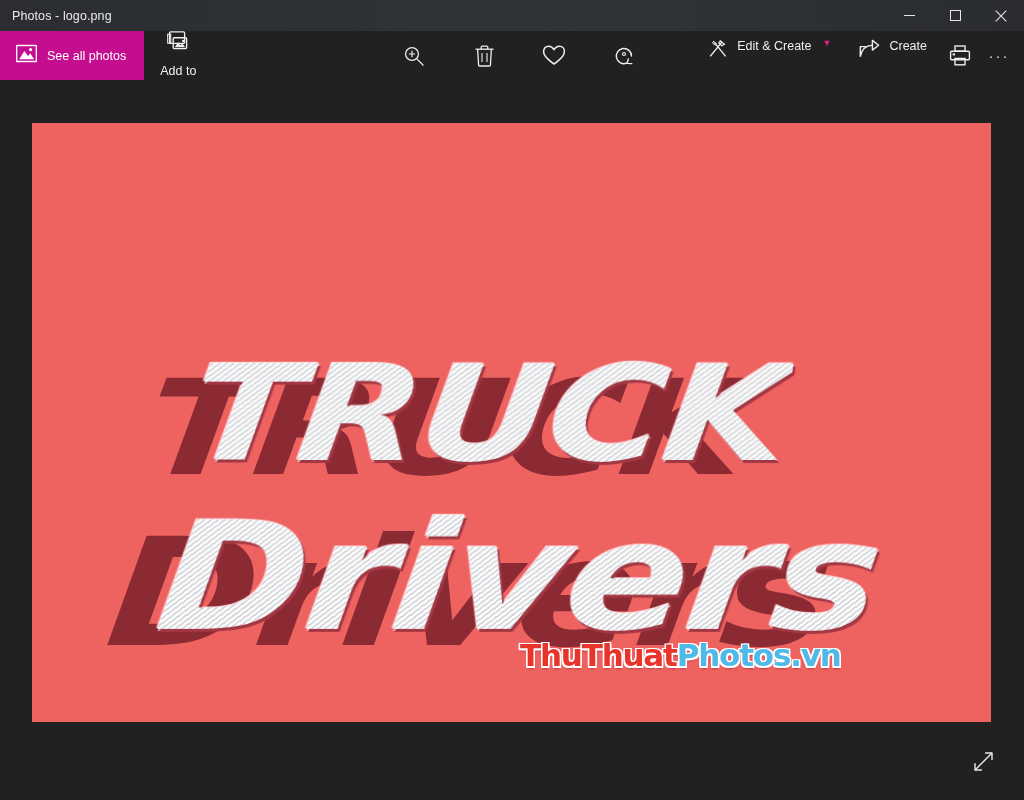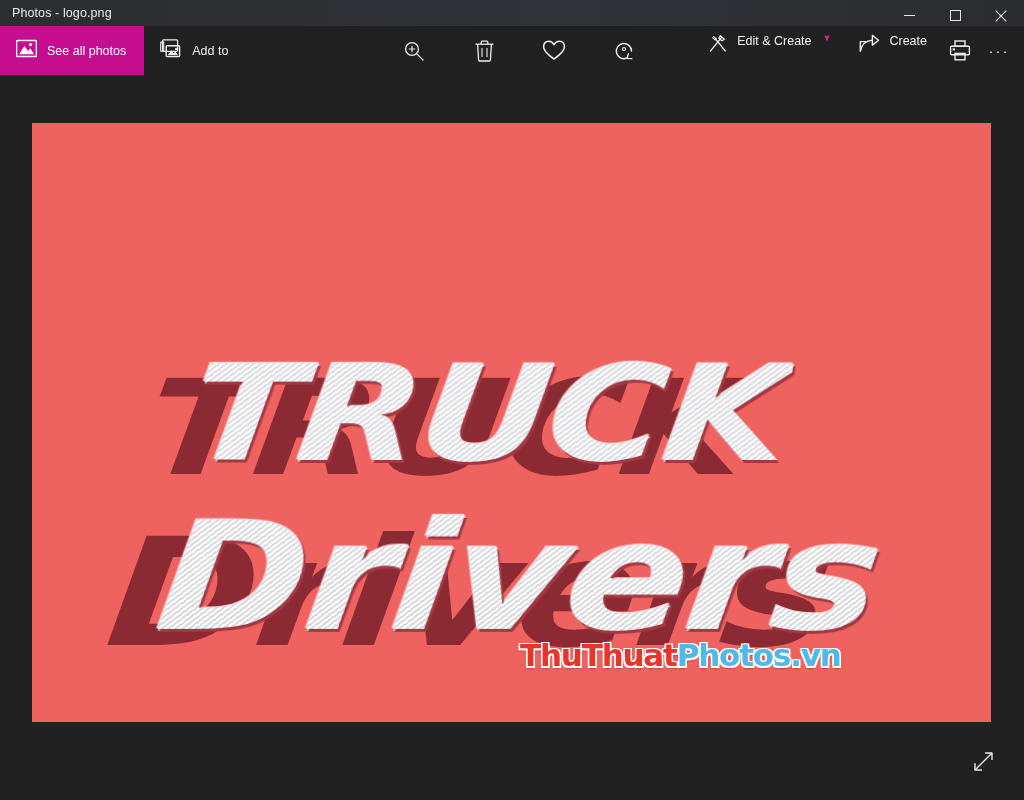--- a/index.html
+++ b/index.html
@@ -6,21 +6,21 @@
   html,body { width:1024px; height:800px; overflow:hidden; }
   body {
     font-family:"Liberation Sans", sans-serif;
     background:#212121;
     color:#fff;
     -webkit-font-smoothing:antialiased;
   }
 
   
   .titlebar{
-    height:26px; width:1024px;
+    height:31px; width:1024px;
     background:linear-gradient(to right,#2b2d30 0%,#303338 55%,#2a2c2f 100%);
     display:flex; align-items:center;
     position:relative;
   }
   .titlebar .title{
     font-size:12.5px; color:#eaeaea; padding-left:12px; letter-spacing:.1px;
     white-space:nowrap;
   }
   .wincontrols{ position:absolute; right:0; top:0; height:31px; display:flex; }
   .wc{
@@ -40,20 +40,21 @@
     padding:0 18px 0 16px;
     min-width:127px;
     cursor:default;
   }
   .seeall .lbl{ font-size:12.5px; color:#fff; white-space:nowrap; }
 
   .addto{
     display:flex; align-items:center; gap:10px;
     padding:0 18px 0 16px;
     cursor:default;
+    flex-direction:column;
   }
   .addto .lbl{ font-size:12.5px; color:#f0f0f0; white-space:nowrap; }
 
   .center-tools{
     position:absolute; left:398px; top:0; height:49px;
     display:flex; align-items:center; gap:38px;
   }
   .icon-btn{
     width:32px; height:32px; display:flex; align-items:center; justify-content:center;
     cursor:default; border-radius:2px;

